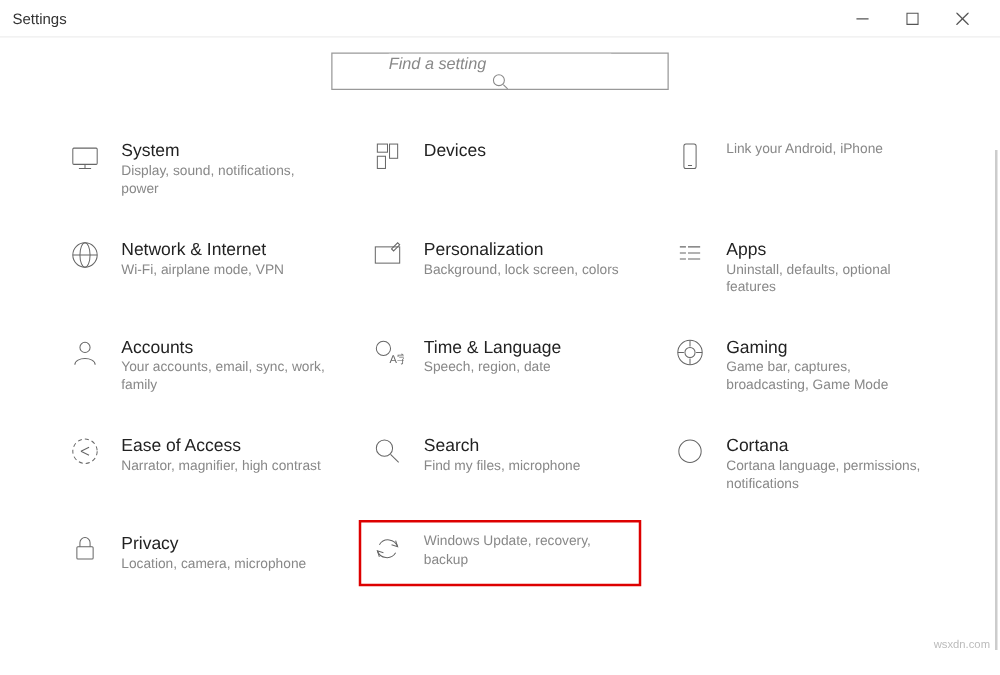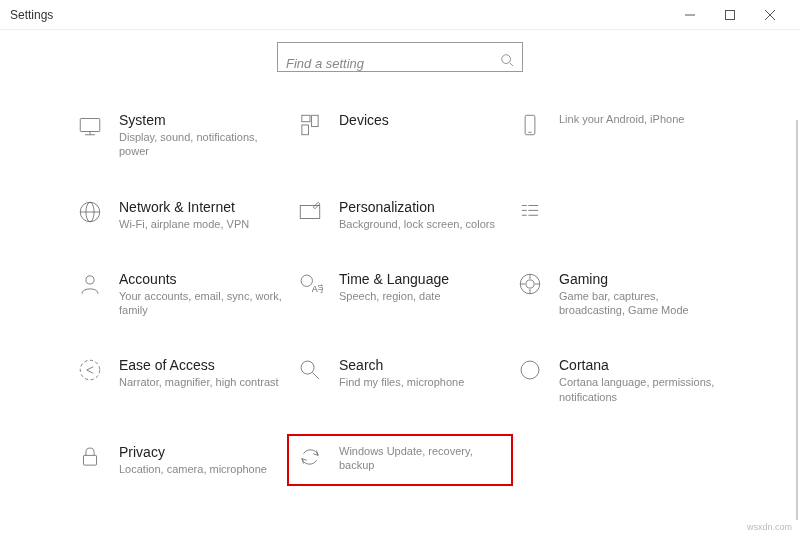--- a/index.html
+++ b/index.html
@@ -38,44 +38,46 @@
     .win-btn svg { width: 10px; height: 10px; }
     .content {
       padding: 12px 0 0 0;
     }
     .search-wrap {
       display: flex;
       justify-content: center;
       margin-bottom: 40px;
     }
     .search-box {
-      width: 246px;
+      width: 270px;
       height: 30px;
       border: 1px solid #999;
       display: flex;
-      align-items: flex-end;
+      align-items: center;
       padding: 0 8px;
+      flex-direction: column;
     }
     .search-input {
       flex: 1;
       border: none;
       outline: none;
       font-size: 13px;
       font-style: italic;
       color: #888;
       font-family: inherit;
     }
     .search-input::placeholder { color: #888; font-style: italic; }
     .grid {
       display: grid;
       grid-template-columns: repeat(3, 210px);
       column-gap: 10px;
       row-gap: 40px;
       justify-content: center;
       padding: 0 80px;
+      gap: 32px;
     }
     .category {
       display: flex;
       align-items: flex-start;
       gap: 14px;
       cursor: default;
     }
     .cat-icon {
       width: 30px;
       height: 30px;
@@ -98,21 +100,21 @@
       color: #888;
       line-height: 1.3;
     }
     .highlighted {
       border: 2px solid #d00;
       padding: 8px 6px;
       margin: -10px -8px;
     }
     .watermark {
       position: absolute;
-      bottom: 8px;
+      bottom: 20px;
       right: 8px;
       font-size: 9px;
       color: #bbb;
     }
     .scroll-edge {
       position: absolute;
       right: 2px;
       top: 120px;
       bottom: 20px;
       width: 2px;
@@ -224,20 +226,24 @@
         <div class="cat-icon">
           <svg viewBox="0 0 32 32">
             <line x1="6" y1="8" x2="12" y2="8"></line>
             <line x1="14" y1="8" x2="26" y2="8"></line>
             <line x1="6" y1="14" x2="12" y2="14"></line>
             <line x1="14" y1="14" x2="26" y2="14"></line>
             <line x1="6" y1="20" x2="12" y2="20"></line>
             <line x1="14" y1="20" x2="26" y2="20"></line>
           </svg>
         </div>
+        <div class="cat-text">
+          <div class="cat-title">Apps</div>
+          <div class="cat-desc">Uninstall, defaults, optional features</div>
+        </div>
       </div>
       <div class="category">
         <div class="cat-icon">
           <svg viewBox="0 0 32 32">
             <circle cx="16" cy="11" r="5"></circle>
             <path d="M6 28 C6 20 26 20 26 28"></path>
           </svg>
         </div>
         <div class="cat-text">
           <div class="cat-title">Accounts</div>

